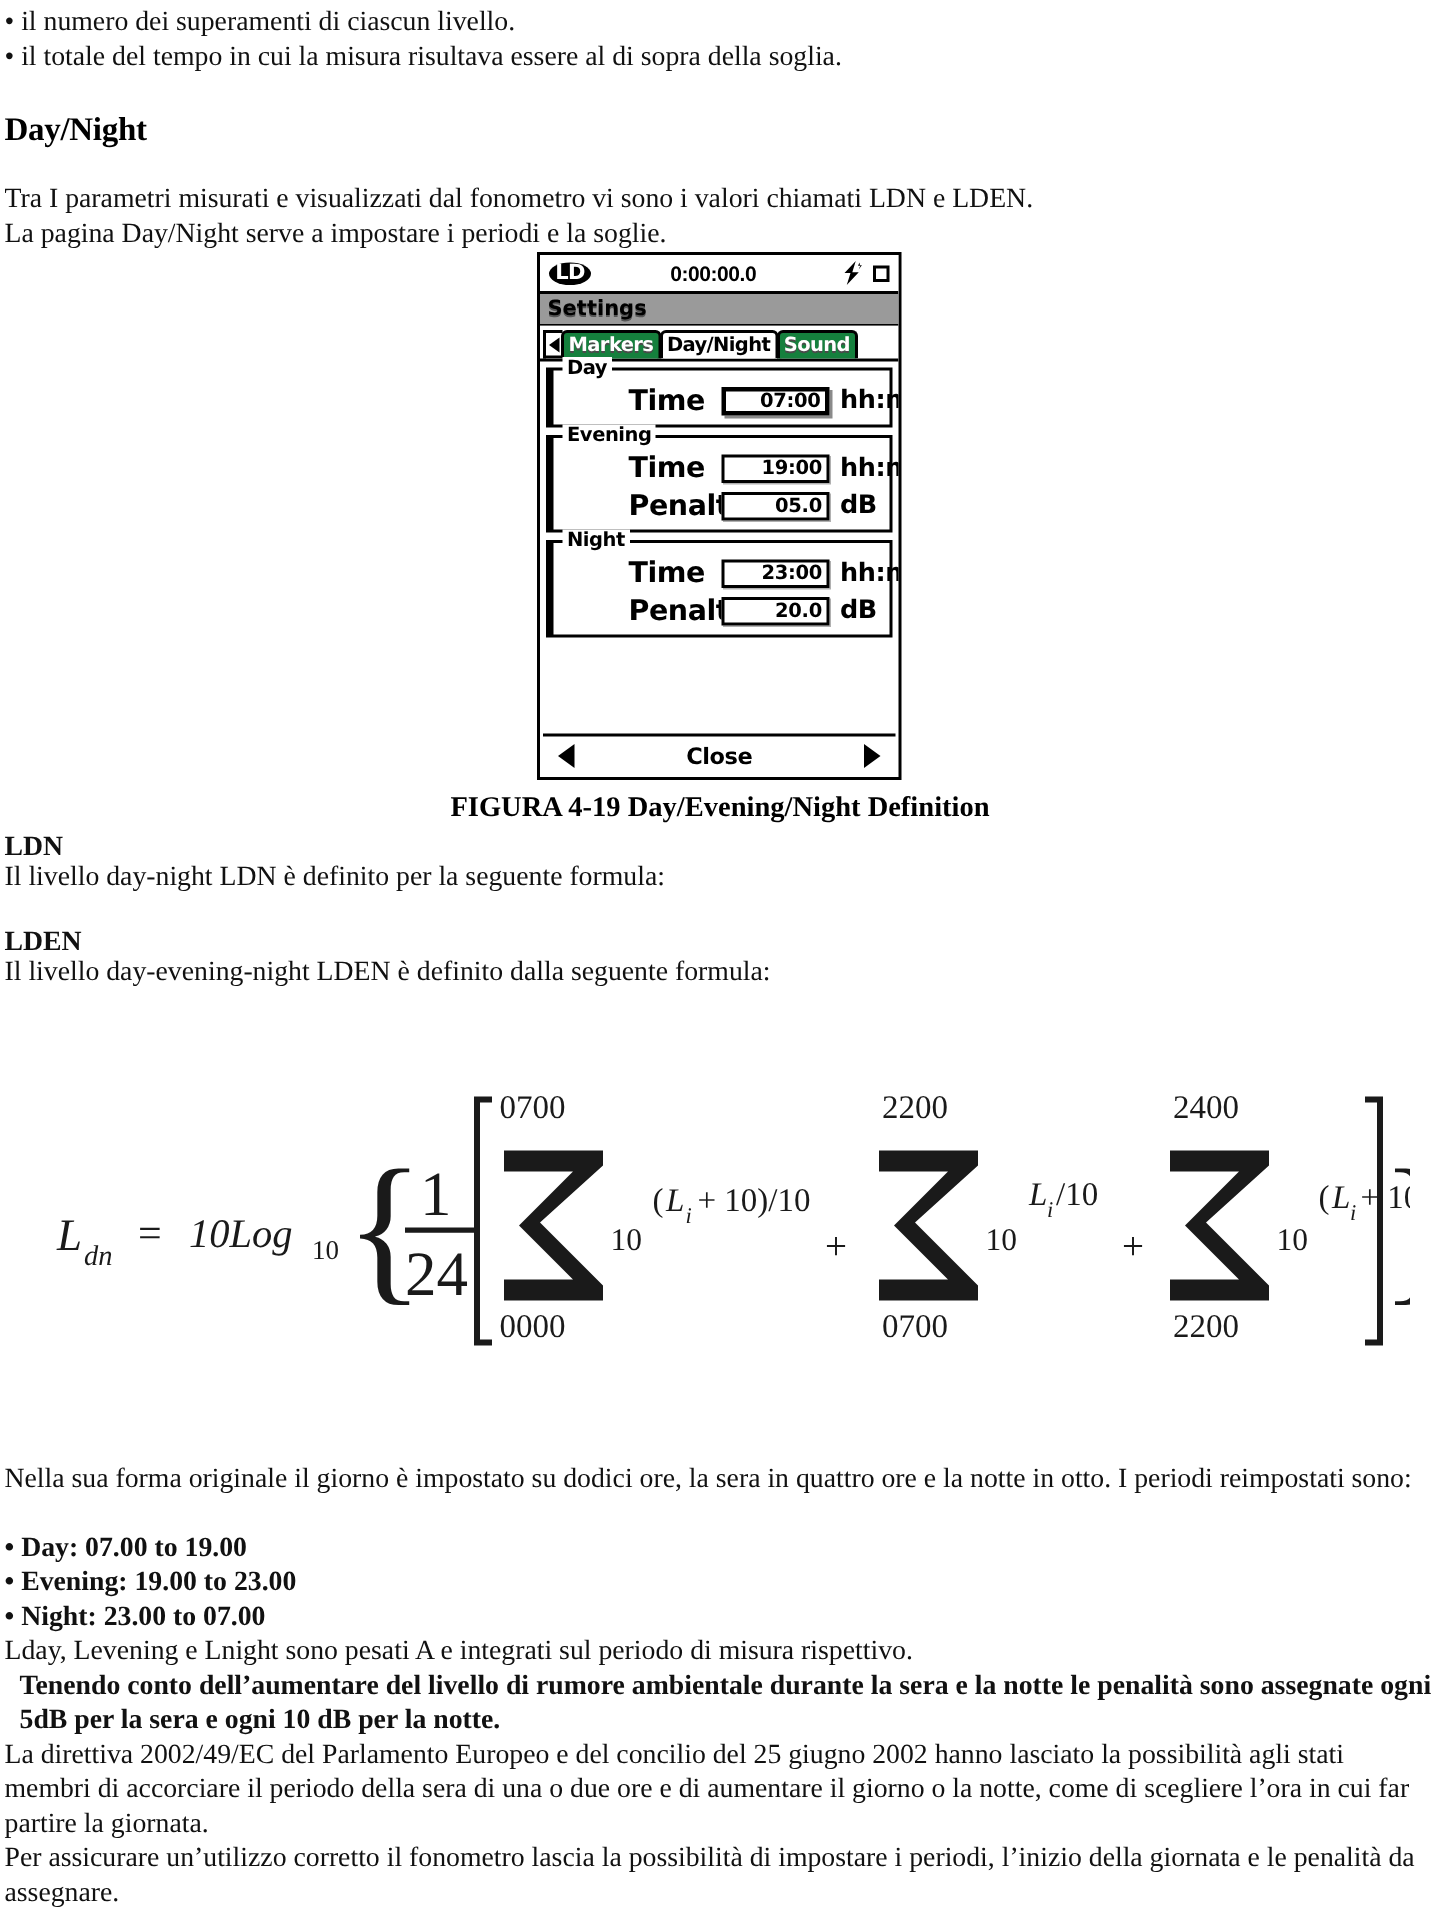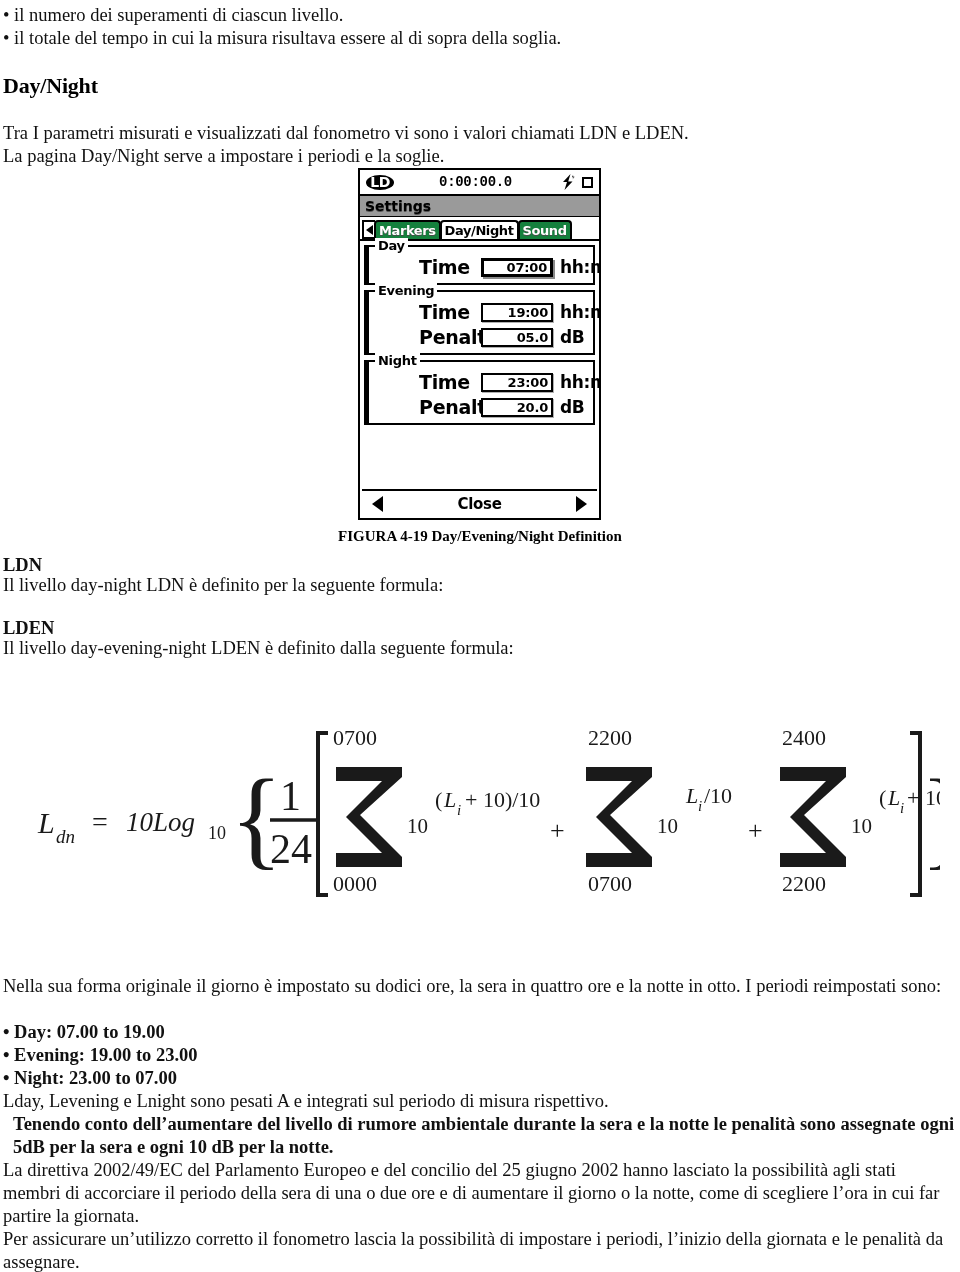--- a/index.html
+++ b/index.html
@@ -40,21 +40,21 @@
     letter-spacing: -0.2px;
   }
   .sc {
     font-variant: small-caps;
   }
 
   
   .figcaption {
     position: absolute;
     font-weight: bold;
-    font-size: 15px;
+    font-size: 19px;
     text-align: center;
     width: 960px;
     left: 0;
   }
 
   
   .device {
     position: absolute;
     left: 358px;
     top: 168px;
@@ -88,21 +88,21 @@
     justify-content: center;
     letter-spacing: -0.5px;
     flex: none;
   }
   .dev-timer {
     flex: 1;
     text-align: center;
     font-size: 14px;
     font-weight: bold;
     letter-spacing: -0.3px;
-    font-family: Liberation Mono, monospace;
+    font-family: Liberation Sans, sans-serif;
     padding-right: 4px;
   }
   .icon-bolt {
     width: 14px;
     height: 16px;
     flex: none;
     margin-right: 7px;
   }
   .icon-stop {
     width: 11px;

